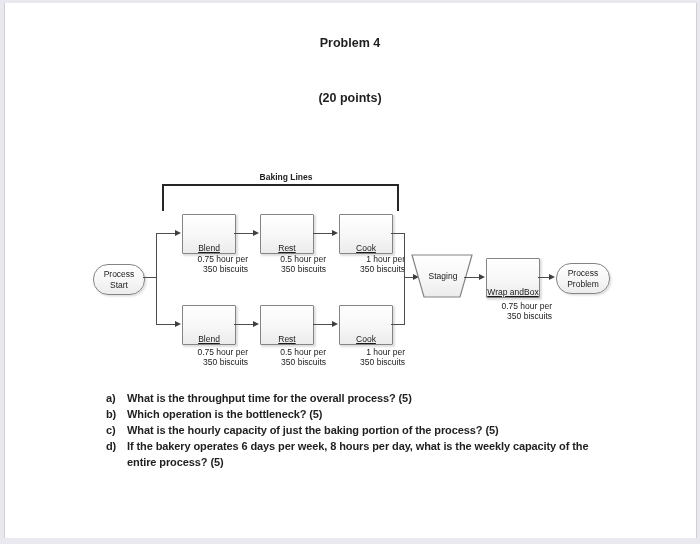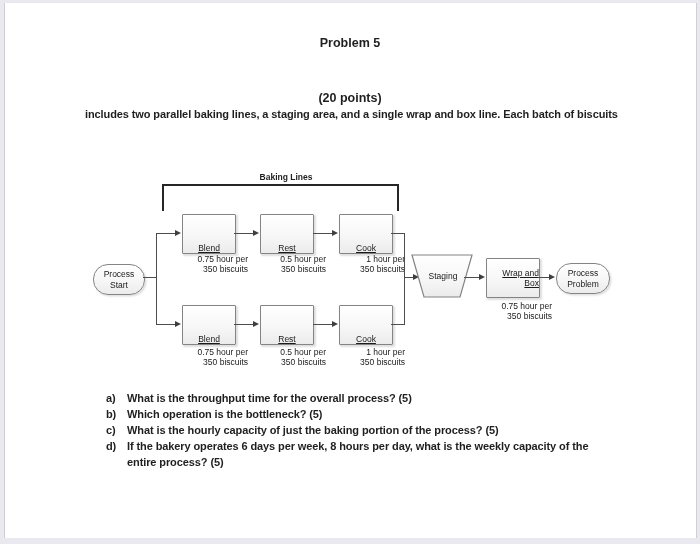--- a/index.html
+++ b/index.html
@@ -42,25 +42,24 @@
   .questions{left:106px;top:390px;width:500px;font-size:11px;font-weight:600;line-height:16px;letter-spacing:-0.1px;}
   .q{display:flex;}
   .qlabel{width:21px;flex:0 0 21px;}
   .qtext{width:462px;}
 </style>
 </head>
 <body>
 
 <div class="page"></div>
 
-<div class="abs title">Problem 5</div>
+<div class="abs title">Problem 4</div>
 <div class="abs points">(20 points)</div>
 
 <div class="abs para">
-  <div>includes two parallel baking lines, a staging area, and a single wrap and box line.  Each batch of biscuits</div>
 </div>
 
 <div>
 
   <div class="bracket" style="left:162px;top:184px;width:237px;height:2px;"></div>
   <div class="bracket" style="left:162px;top:184px;width:2px;height:27px;"></div>
   <div class="bracket" style="left:397px;top:184px;width:2px;height:27px;"></div>
   <div class="blabel">Baking Lines</div>
 
   <div class="oval" style="left:93px;top:264px;width:50px;height:29px;">
@@ -141,21 +140,21 @@
           <stop offset="1" stop-color="#ebebeb"></stop>
       </linearGradient>
     </defs>
     <polygon points="4,2 64,2 52,44 16,44" fill="url(#g1)" stroke="#848484" stroke-width="1.2"></polygon>
   </svg>
   <div class="stagelabel">Staging</div>
 
   <div class="ln" style="left:464px;top:277px;width:18px;height:1px;"></div>
   <div class="ah" style="left:478.5px;top:274px;"></div>
 
-  <div class="box" style="left:486px;top:258px;line-height:10.5px;flex-direction:column;">
+  <div class="box" style="left:486px;top:258px;line-height:10.5px;flex-direction:row;">
     <span>Wrap and</span>
     <span>Box</span>
   </div>
   <div class="tlabel" style="left:472px;top:301px;">
     <div>0.75 hour per</div>
     <div>350 biscuits</div>
   </div>
 
   <div class="ln" style="left:538px;top:277px;width:14px;height:1px;"></div>
   <div class="ah" style="left:548.5px;top:274px;"></div>

